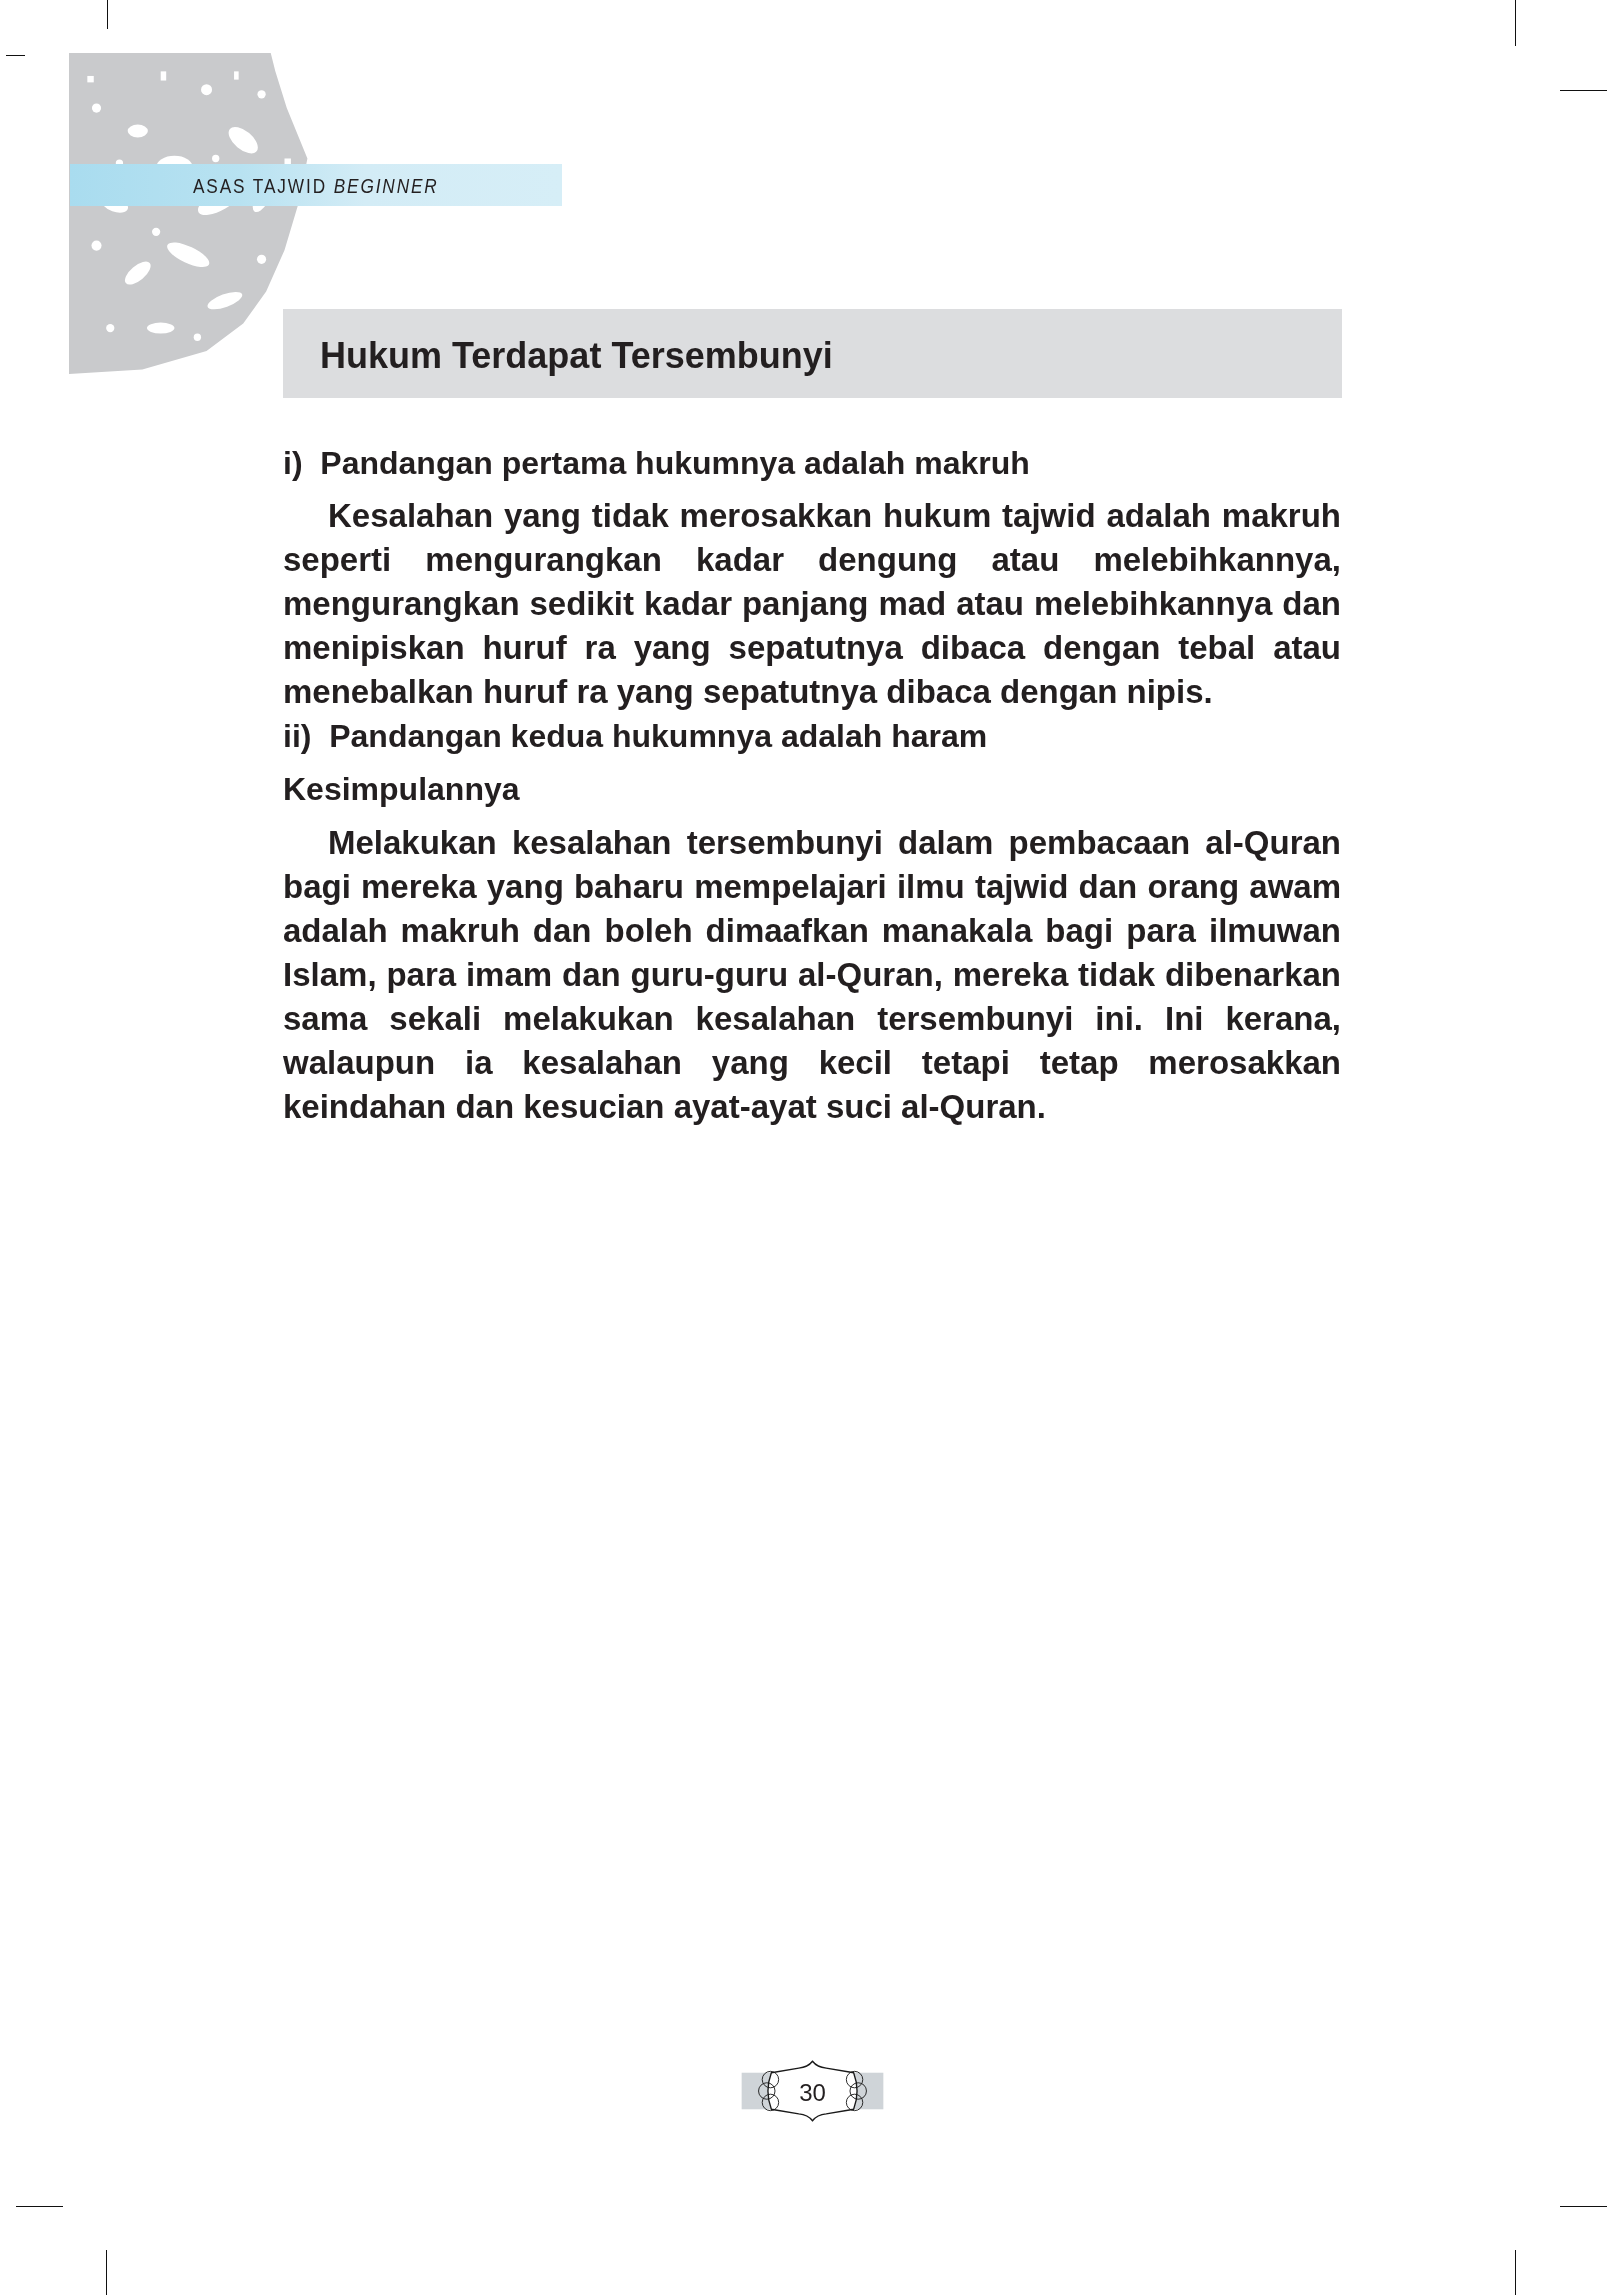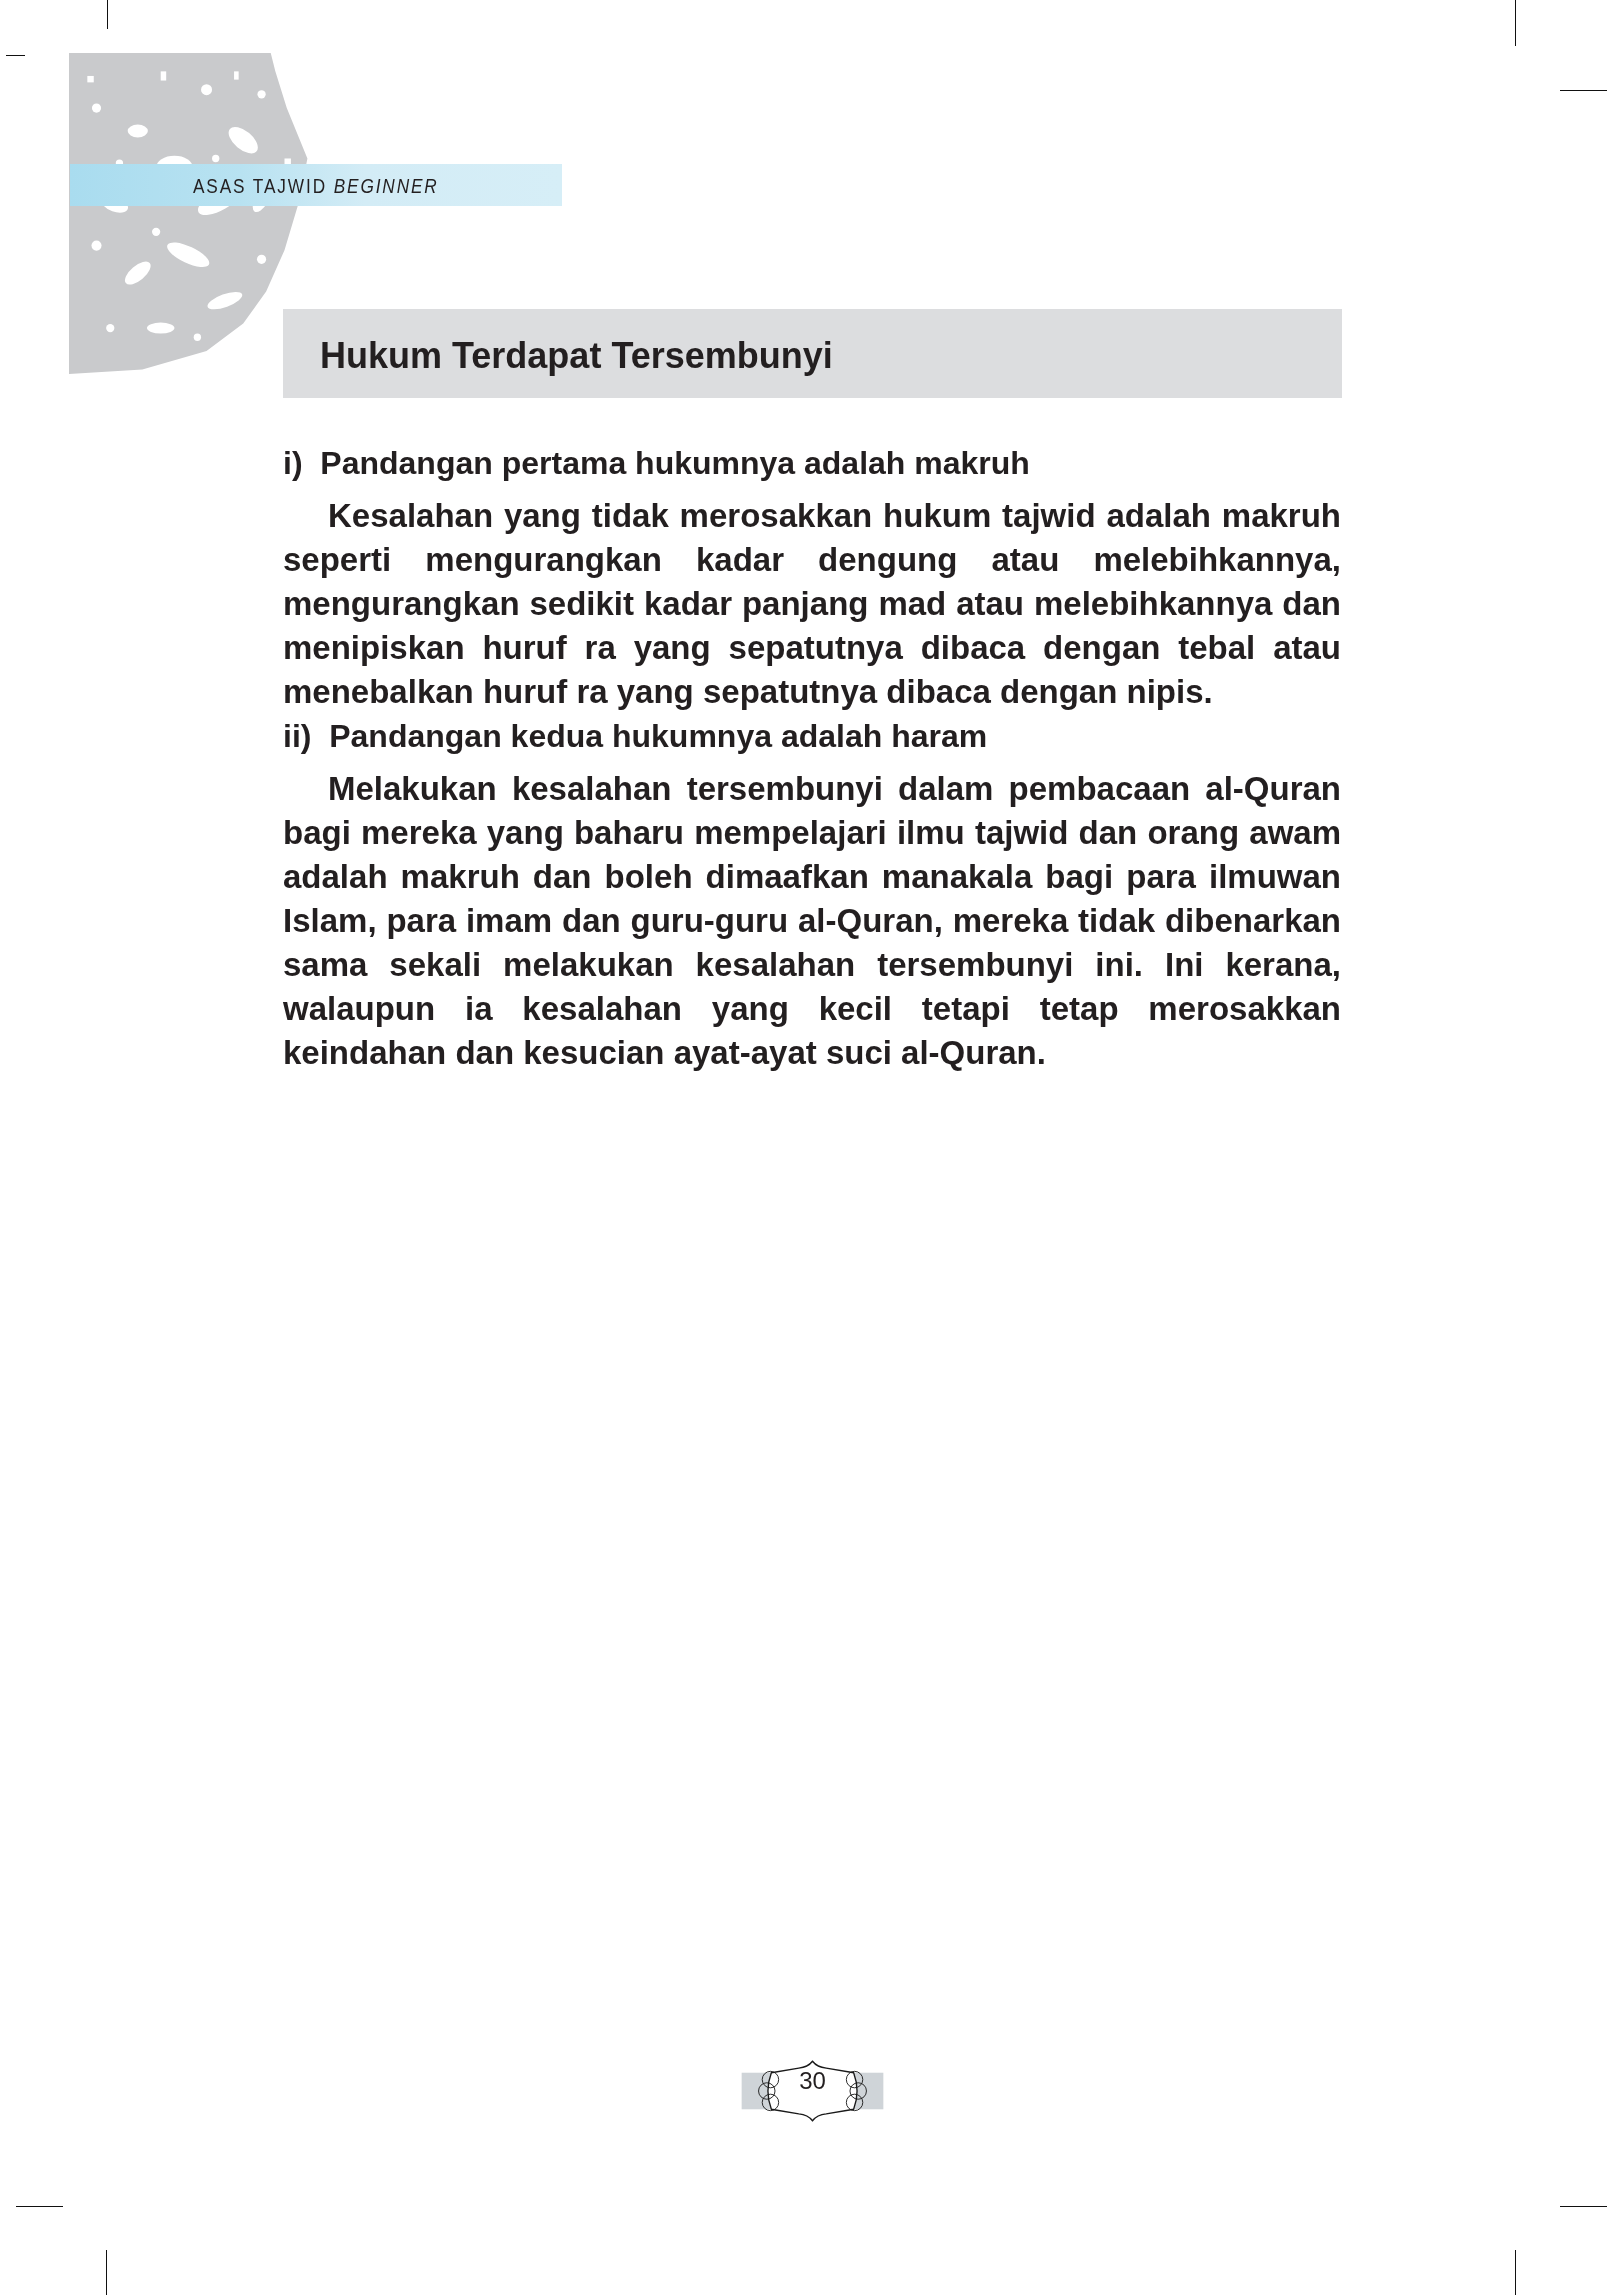--- a/index.html
+++ b/index.html
@@ -83,33 +83,34 @@
   <div class="sec">
     <h3 style="white-space:pre;">i)  Pandangan pertama hukumnya adalah makruh</h3>
     <p class="indent">Kesalahan yang tidak merosakkan hukum tajwid adalah makruh seperti mengurangkan kadar dengung atau melebihkannya, mengurangkan sedikit kadar panjang mad atau melebihkannya dan menipiskan huruf ra yang sepatutnya dibaca dengan tebal atau menebalkan huruf ra yang sepatutnya dibaca dengan nipis.</p>
   </div>
 
   <div class="sec">
     <h3 style="white-space:pre;">ii)  Pandangan kedua hukumnya adalah haram</h3>
   </div>
 
   <div class="sec">
+    <h3>Kesimpulannya</h3>
     <p class="indent">Melakukan kesalahan tersembunyi dalam pembacaan al-Quran bagi mereka yang baharu mempelajari ilmu tajwid dan orang awam adalah makruh dan boleh dimaafkan manakala bagi para ilmuwan Islam, para imam dan guru-guru al-Quran, mereka tidak dibenarkan sama sekali melakukan kesalahan tersembunyi ini. Ini kerana, walaupun ia kesalahan yang kecil tetapi tetap merosakkan keindahan dan kesucian ayat-ayat suci al-Quran.</p>
   </div>
 </div>
 
 <div class="page-num-wrap">
   <svg width="147" height="64" viewBox="0 0 320 140" style="position:absolute;left:0;top:0;">
     <rect x="5" y="30" width="70" height="80" fill="#cfd4d8"></rect>
     <rect x="245" y="30" width="70" height="80" fill="#cfd4d8"></rect>
     <path d="M70 30 Q100 25 130 20 Q150 18 160 5 Q170 18 190 20 Q220 25 250 30 Q265 70 250 110 Q220 115 190 120 Q170 122 160 135 Q150 122 130 120 Q100 115 70 110 Q55 70 70 30 Z" fill="#ffffff" stroke="#1a1a1a" stroke-width="3"></path>
     <g fill="none" stroke="#1a1a1a" stroke-width="2">
       <circle cx="68" cy="45" r="18"></circle>
         <circle cx="60" cy="70" r="18"></circle>
         <circle cx="68" cy="95" r="18"></circle>
       <circle cx="252" cy="45" r="18"></circle>
         <circle cx="260" cy="70" r="18"></circle>
         <circle cx="252" cy="95" r="18"></circle>
     </g>
   </svg>
-  <div style="position:absolute;left:0;top:8px;width:147px;text-align:center;font-size:24px;color:#231f20;">30</div>
+  <div style="position:absolute;left:0;top:20px;width:147px;text-align:center;font-size:24px;color:#231f20;">30</div>
 </div>
 
 
 </body></html>

